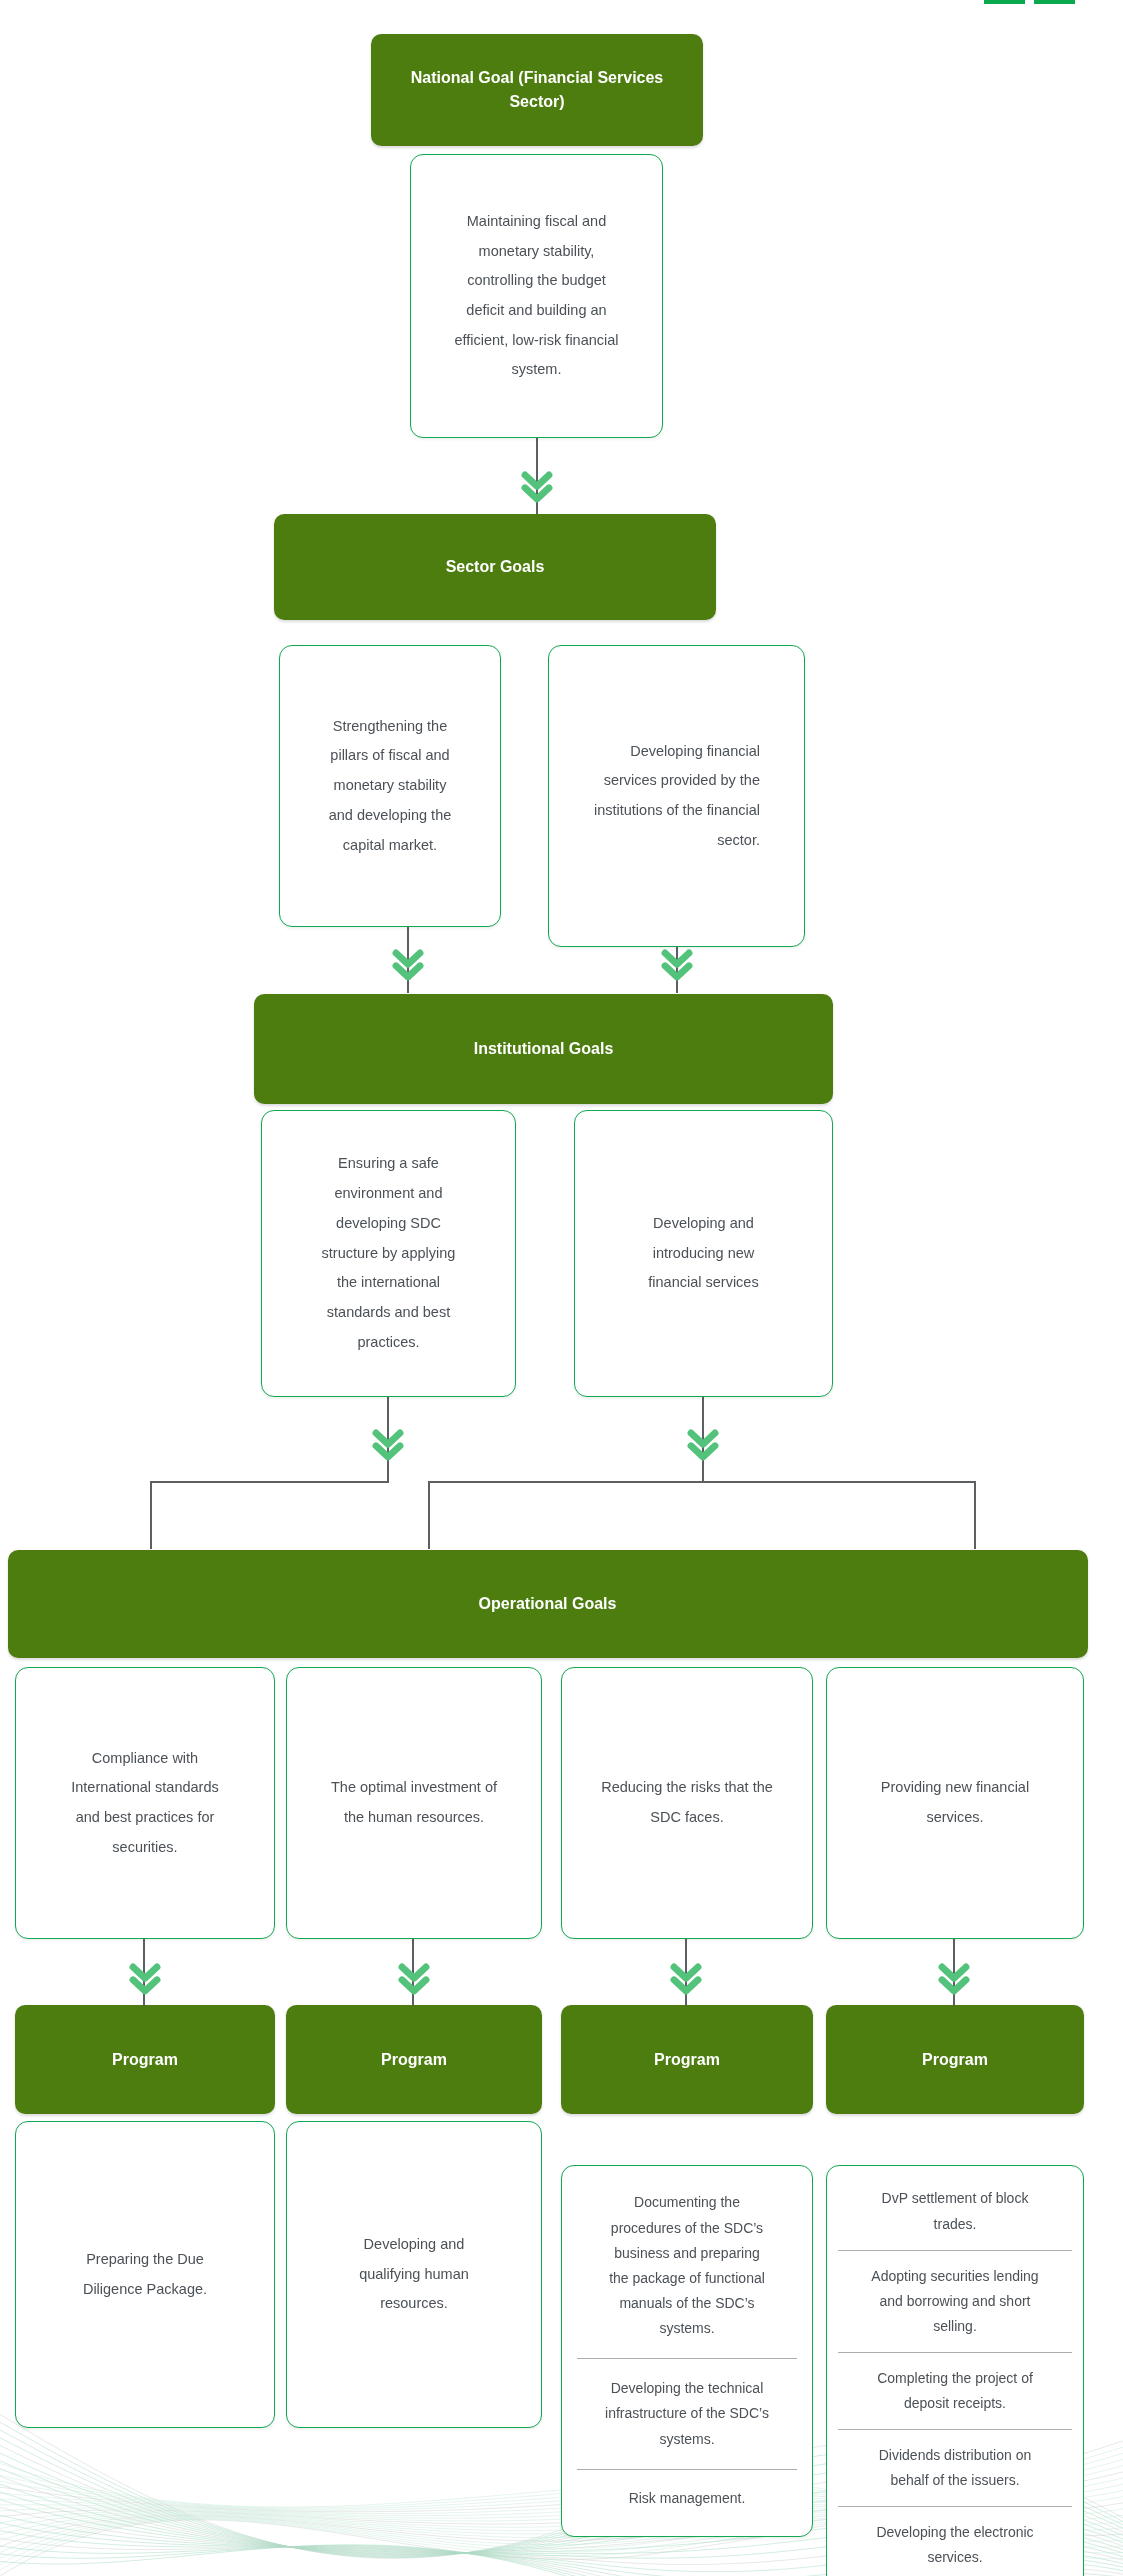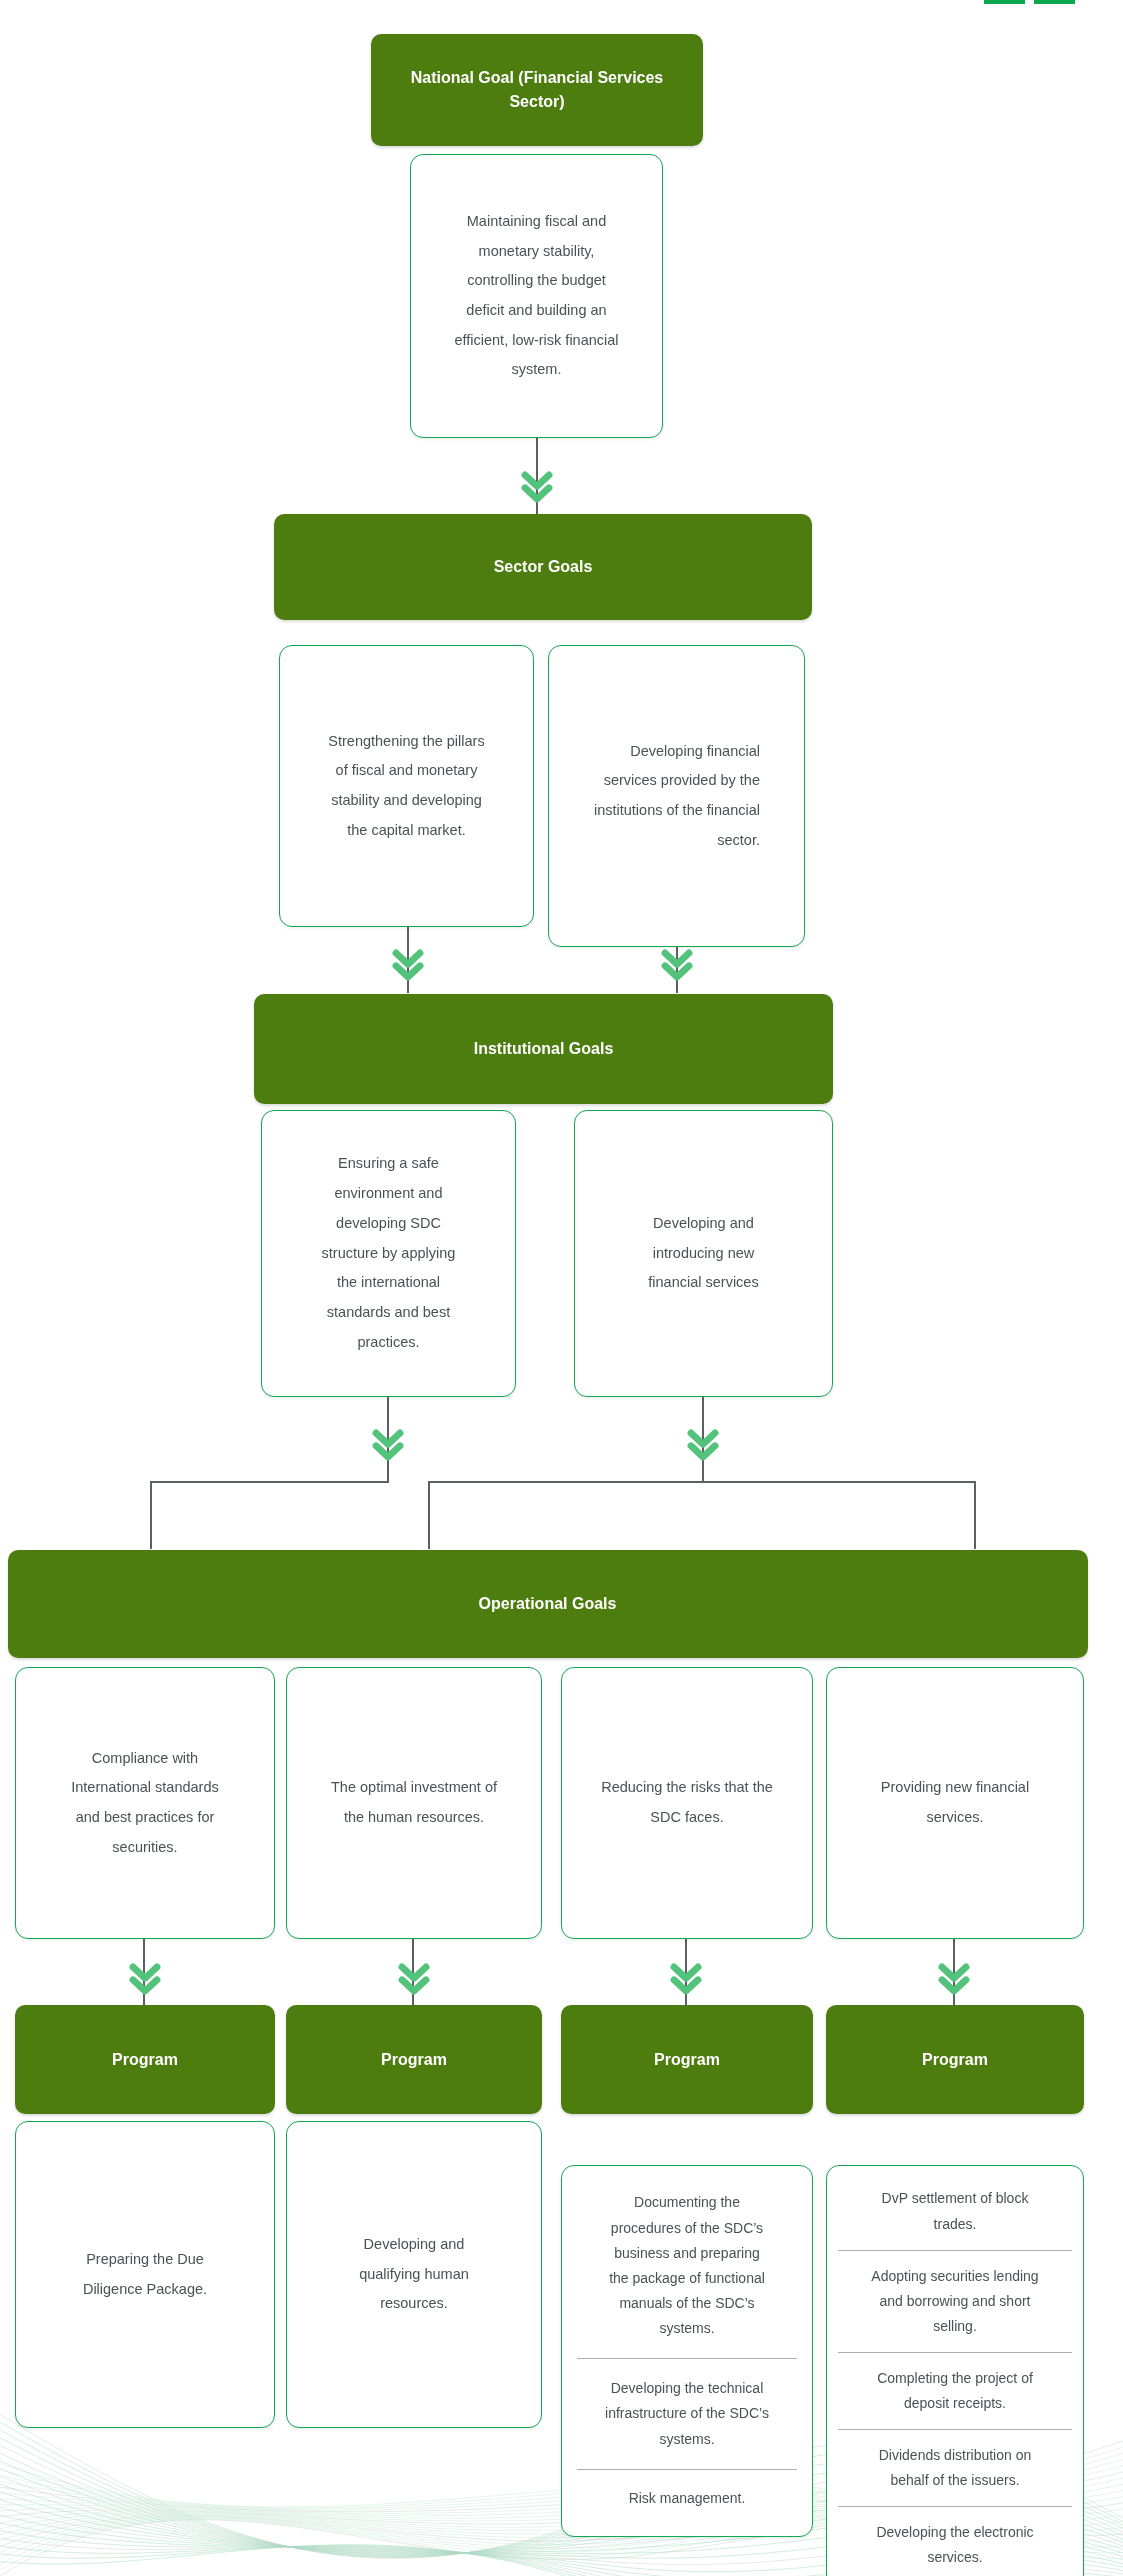--- a/index.html
+++ b/index.html
@@ -90,23 +90,23 @@
   <div class="ghead" style="left:371px;top:34px;width:332px;height:112px;padding:0 37px;">National Goal (Financial Services Sector)</div>
 
   <div class="wbox" style="left:410px;top:154px;width:253px;height:284px;padding:16px 37px;">Maintaining fiscal and monetary stability, controlling the budget deficit and building an efficient, low-risk financial system.</div>
 
   <div class="vline" style="left:536px;top:438px;height:76px;"></div>
   <svg class="chev" style="left:519px;top:469px;" viewBox="0 0 42 42">
     <path d="M7 7 L21 20 L35 7"></path>
       <path d="M7 22 L21 35 L35 22"></path>
   </svg>
 
-  <div class="ghead" style="left:274px;top:514px;width:538px;height:106px;">Sector Goals</div>
+  <div class="ghead" style="left:274px;top:514px;width:442px;height:106px;">Sector Goals</div>
 
-  <div class="wbox" style="left:279px;top:645px;width:255px;height:282px;padding:0 48px;">Strengthening the pillars of fiscal and monetary stability and developing the capital market.</div>
+  <div class="wbox" style="left:279px;top:645px;width:222px;height:282px;padding:0 48px;">Strengthening the pillars of fiscal and monetary stability and developing the capital market.</div>
   <div class="wbox" style="left:548px;top:645px;width:257px;height:302px;padding:0 44px;text-align:right;">Developing financial services provided by the institutions of the financial sector.</div>
 
   <div class="vline" style="left:407px;top:927px;height:66px;"></div>
   <div class="vline" style="left:676px;top:927px;height:66px;"></div>
   <svg class="chev" style="left:390px;top:947px;" viewBox="0 0 42 42">
     <path d="M7 7 L21 20 L35 7"></path>
       <path d="M7 22 L21 35 L35 22"></path>
   </svg>
   <svg class="chev" style="left:659px;top:947px;" viewBox="0 0 42 42">
     <path d="M7 7 L21 20 L35 7"></path>

